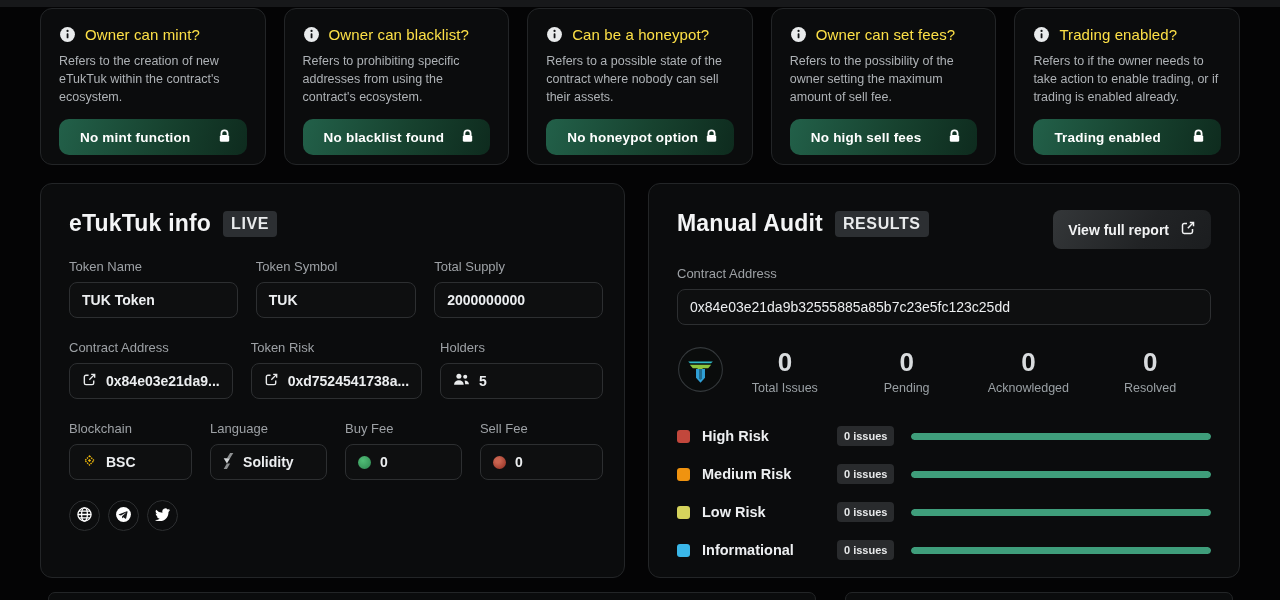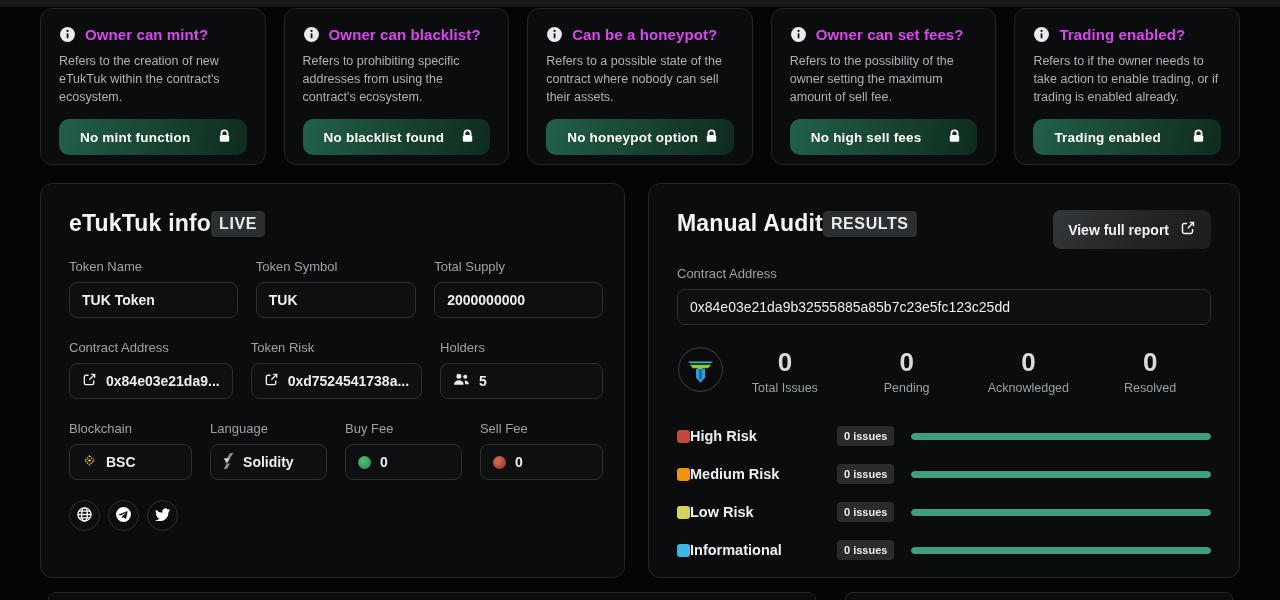--- a/index.html
+++ b/index.html
@@ -5,35 +5,35 @@
   * { margin:0; padding:0; box-sizing:border-box; }
   html,body { width:1280px; height:600px; overflow:hidden; }
   body { background:#040405; font-family:"Liberation Sans", sans-serif; color:#eceef0; position:relative; }
   .topbar { height:7px; background:#17181a; width:100%; }
   .page { padding:1px 40px 0 40px; }
 
   
   .checks-row { display:flex; gap:18px; }
   .check-card { flex:1; background:#0b0c0d; border:1px solid #232527; border-radius:12px; height:157px; padding:17px 18px 0 18px; }
   .check-head { display:flex; align-items:center; gap:9px; }
-  .check-head h3 { font-size:15px; font-weight:700; color:#d946ef; letter-spacing:.1px; }
+  .check-head h3 { font-size:15px; font-weight:400; color:#fde047; letter-spacing:.1px; }
   .info-icon svg { display:block; }
   .check-desc { margin-top:10px; font-size:12.5px; line-height:1.42; color:#aeb2b6; }
   .check-result { margin-top:13px; width:100%; height:36px; border:none; border-radius:10px; cursor:pointer;
     background:linear-gradient(105deg,#226049 0%,#17422f 55%,#0e2b1e 100%);
     display:flex; align-items:center; justify-content:space-between; padding:0 15px 0 21px;
     color:#ffffff; font-family:inherit; font-size:13.5px; font-weight:700; letter-spacing:.2px; }
 
   
   .main-row { display:flex; gap:23px; margin-top:18px; }
   .panel { background:#0b0c0d; border:1px solid #232527; border-radius:12px; height:395px; }
   .panel.left { width:585px; padding:26px 21px 0 28px; }
   .panel.right { flex:1; padding:26px 28px 0 28px; }
 
-  .panel-title-row { display:flex; align-items:center; }
+  .panel-title-row { display:flex; align-items:center; gap:12px; }
   .panel-title { font-size:23px; font-weight:800; color:#f4f5f6; letter-spacing:.2px; }
   .pill-badge { background:#2c2f32; color:#e9ebec; font-size:16px; font-weight:700; letter-spacing:.6px;
     padding:4px 8px; border-radius:4px; }
 
   .field-label { font-size:13px; color:#9da1a5; margin-bottom:8px; display:block; }
   .field-box { height:36px; background:#0e0f10; border:1px solid #2d2f31; border-radius:8px;
     display:flex; align-items:center; gap:9px; padding:0 12px; font-size:14px; font-weight:600; color:#eceef0; }
   .grid3 { display:grid; grid-template-columns:1fr .95fr 1fr; column-gap:18px; margin-top:22px; }
   .grid4 { display:grid; grid-template-columns:1fr .95fr .95fr 1fr; column-gap:18px; margin-top:22px; }
 
@@ -52,21 +52,21 @@
     color:#f2f3f4; font-size:14px; font-weight:700; padding:10px 15px; border-radius:8px; }
   .addr-label { margin-top:17px; }
   .stats-row { display:flex; align-items:center; margin-top:21px; }
   .token-logo { flex:none; }
   .stat { flex:1; text-align:center; }
   .stat-value { font-size:26px; font-weight:800; color:#d9dcde; line-height:1; }
   .stat-label { font-size:12.5px; color:#9aa0a4; margin-top:6px; }
 
   .risk-list { margin-top:26px; }
   .risk-row { display:grid; grid-template-columns:160px 48px 1fr; align-items:center; height:26px; margin-bottom:12px; }
-  .risk-name { display:flex; align-items:center; gap:0; font-size:14.5px; font-weight:700; color:#edeff1; }
+  .risk-name { display:flex; align-items:center; gap:12px; font-size:14.5px; font-weight:700; color:#edeff1; }
   .risk-swatch { width:13px; height:13px; border-radius:3px; flex:none; }
   .issues-badge { background:#292b2d; color:#e7e9ea; font-size:11px; font-weight:700; padding:4px 7px;
     border-radius:4px; white-space:nowrap; justify-self:start; }
   .risk-bar { margin-left:26px; height:7px; border-radius:4px; overflow:hidden; background:transparent; }
   .risk-bar-fill { height:100%; border-radius:4px; background:#3f9e7b; }
 
   
   .peek { position:absolute; bottom:-6px; height:14px; background:#0b0c0d; border:1px solid #232527; border-radius:12px; }
   .peek.l { left:48px; width:768px; }
   .peek.r { left:845px; width:388px; }

